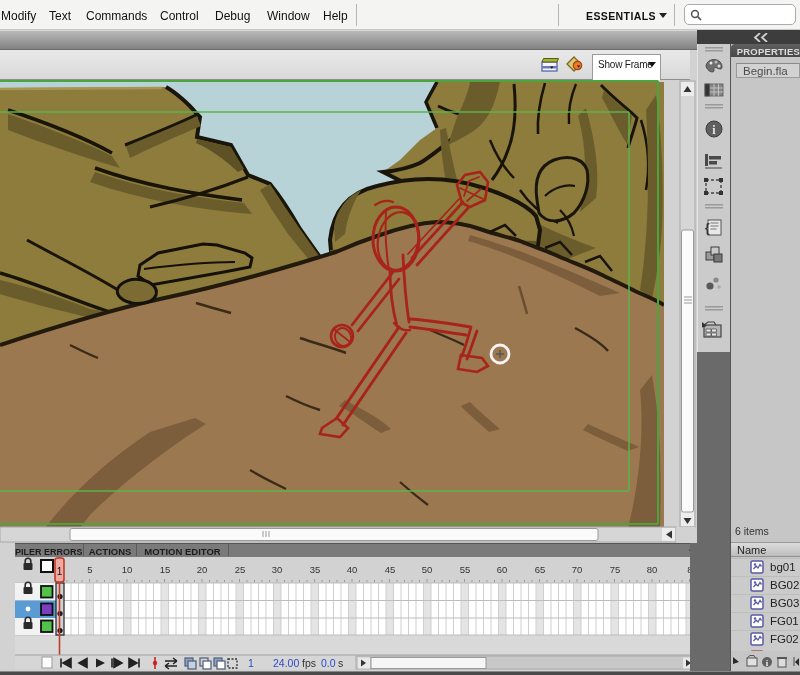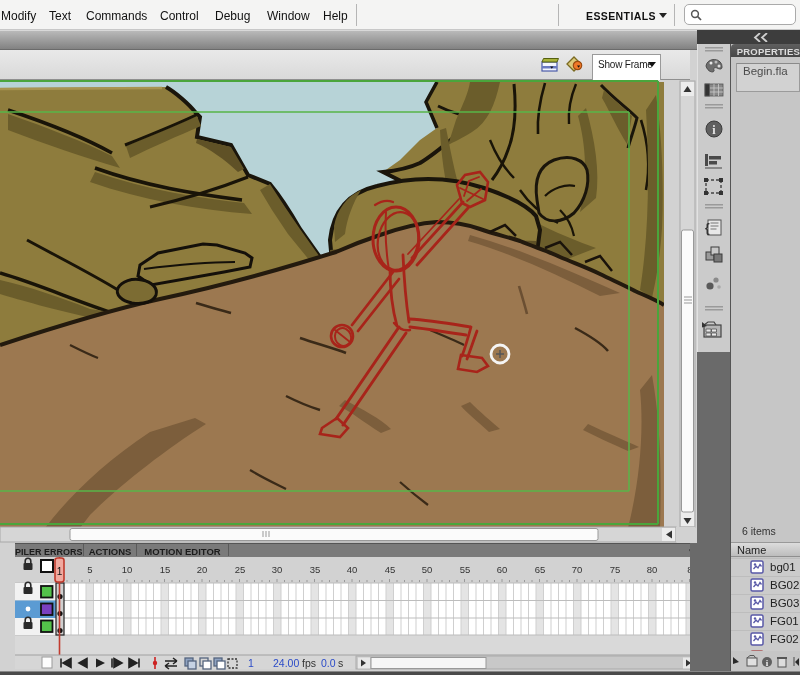--- a/index.html
+++ b/index.html
@@ -595,23 +595,23 @@
       <rect x="0" y="3" width="17" height="12" fill="#b5b5b5" stroke="#444" stroke-width="1.2"></rect>
       <path d="M2,7 h5 v3 h-5 z M7.5,7 h5 v3 h-5 z M2,11 h5 v3 h-5 z M7.5,11 h5 v3 h-5 z" fill="#e8e8e8" stroke="#555" stroke-width="0.8"></path>
       <path d="M-2,0 l5,4 l-5,1.5 z" fill="#333"></path>
     </g>
   </svg>
 </div>
 <div class="abs" id="rightpanel">
 
   <div class="abs" style="left:0;top:0;width:69px;height:13px;background:linear-gradient(#5f5f5f,#474747);border-top-left-radius:4px;font-size:9.5px;font-weight:bold;color:#dcdcdc;letter-spacing:0.2px;padding:1.5px 0 0 5px;text-align:right;">PROPERTIES</div>
   <div class="abs" style="left:0;top:13px;width:69px;height:473px;background:#c6c6c6;"></div>
-  <div class="abs" style="left:5px;top:19px;width:64px;height:29px;background:#d2d2d2;border:1px solid #9b9b9b;border-top-color:#8a8a8a;font-size:11.5px;color:#4c4c4c;padding:1px 0 0 6px;">Begin.fla</div>
-
-  <div class="abs" style="left:0;top:481px;width:69px;height:13px;background:#c6c6c6;font-size:10.5px;color:#333;padding-left:11px;">6 items</div>
+  <div class="abs" style="left:5px;top:19px;width:64px;height:15px;background:#d2d2d2;border:1px solid #9b9b9b;border-top-color:#8a8a8a;font-size:11.5px;color:#4c4c4c;padding:1px 0 0 6px;">Begin.fla</div>
+
+  <div class="abs" style="left:0;top:481px;width:69px;height:13px;background:#c6c6c6;font-size:10.5px;color:#333;padding-left:4px;">6 items</div>
   <div class="abs" style="left:0;top:498px;width:69px;height:15px;background:linear-gradient(#dcdcdc,#bdbdbd);border-top:1px solid #999;border-bottom:1px solid #8f8f8f;font-size:11px;color:#222;padding:1px 0 0 6px;">Name</div>
   <svg class="abs" style="left:0;top:514px" width="69" height="117" viewBox="0 0 69 117">
     <rect x="0" y="0" width="69" height="117" fill="#cbcbcb"></rect>
     <g transform="translate(0,-44)">
         <line x1="0" y1="44.5" x2="69" y2="44.5" stroke="#bdbdbd" stroke-width="1"></line>
         <g transform="translate(20,47)">
 <rect x="0" y="0" width="12" height="12" rx="1.5" fill="#fff" stroke="#5a5aa8" stroke-width="1.5"></rect>
 <path d="M2.5,8 l2.5,-3 l2,2 l2,-3.5 l1.5,2" fill="none" stroke="#5a5aa8" stroke-width="1.3"></path>
 <circle cx="4" cy="3.5" r="1.2" fill="#5a5aa8"></circle>
 </g>

